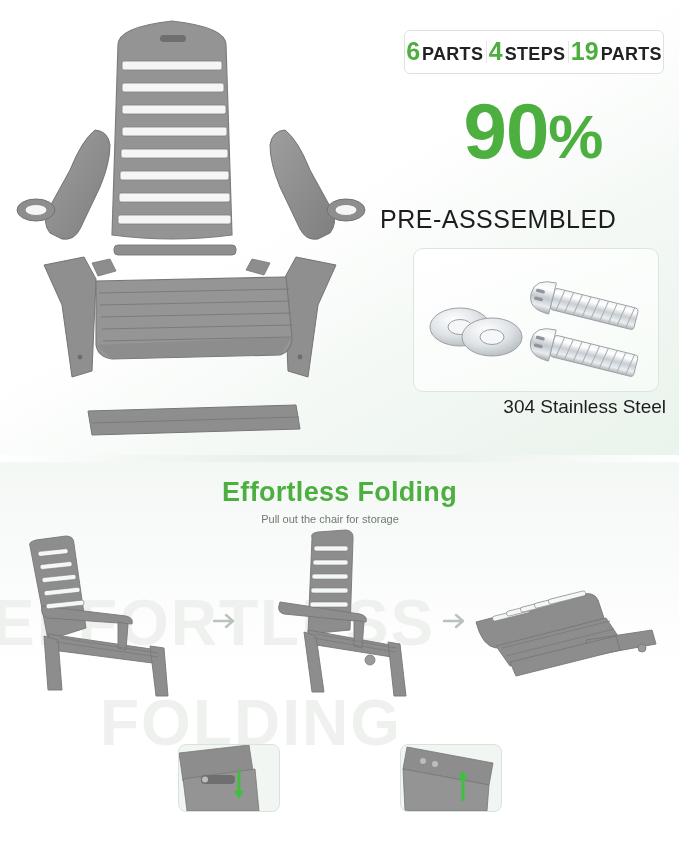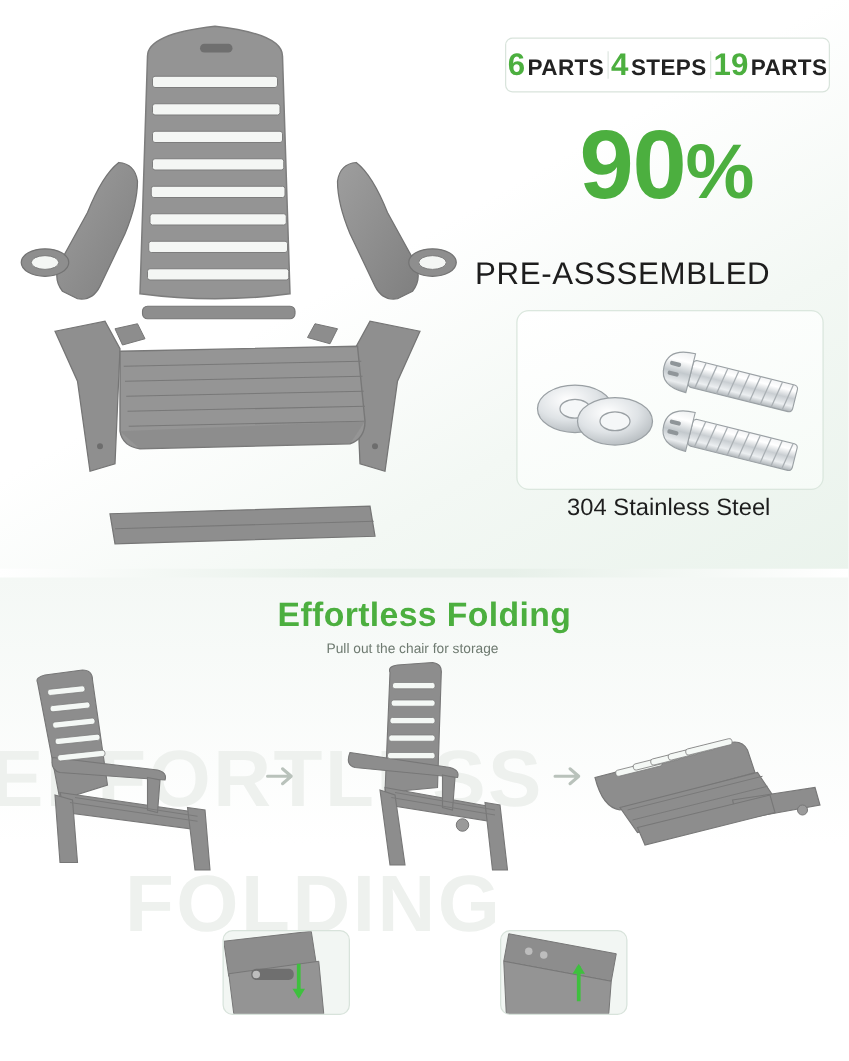--- a/index.html
+++ b/index.html
@@ -43,21 +43,21 @@
   }
 
   
   .hw-card{
     position:absolute;left:413px;top:248px;width:244px;height:142px;
     border:1.5px solid #dbe7de;border-radius:10px;
     background:linear-gradient(160deg,#ffffff 0%,#f6fbf7 100%);
     overflow:hidden;
   }
   .hw-caption{
-    position:absolute;left:404px;top:396px;width:262px;text-align:center;
+    position:absolute;left:404px;top:396px;width:262px;text-align:right;
     font-size:19px;color:#1d1d1d;
   }
 
   
   .divider{
     position:absolute;left:0;top:455px;width:679px;height:10px;
     background:linear-gradient(90deg,#ffffff,#e7f0e9 40%,#e7f0e9 60%,#ffffff);
   }
 
   

